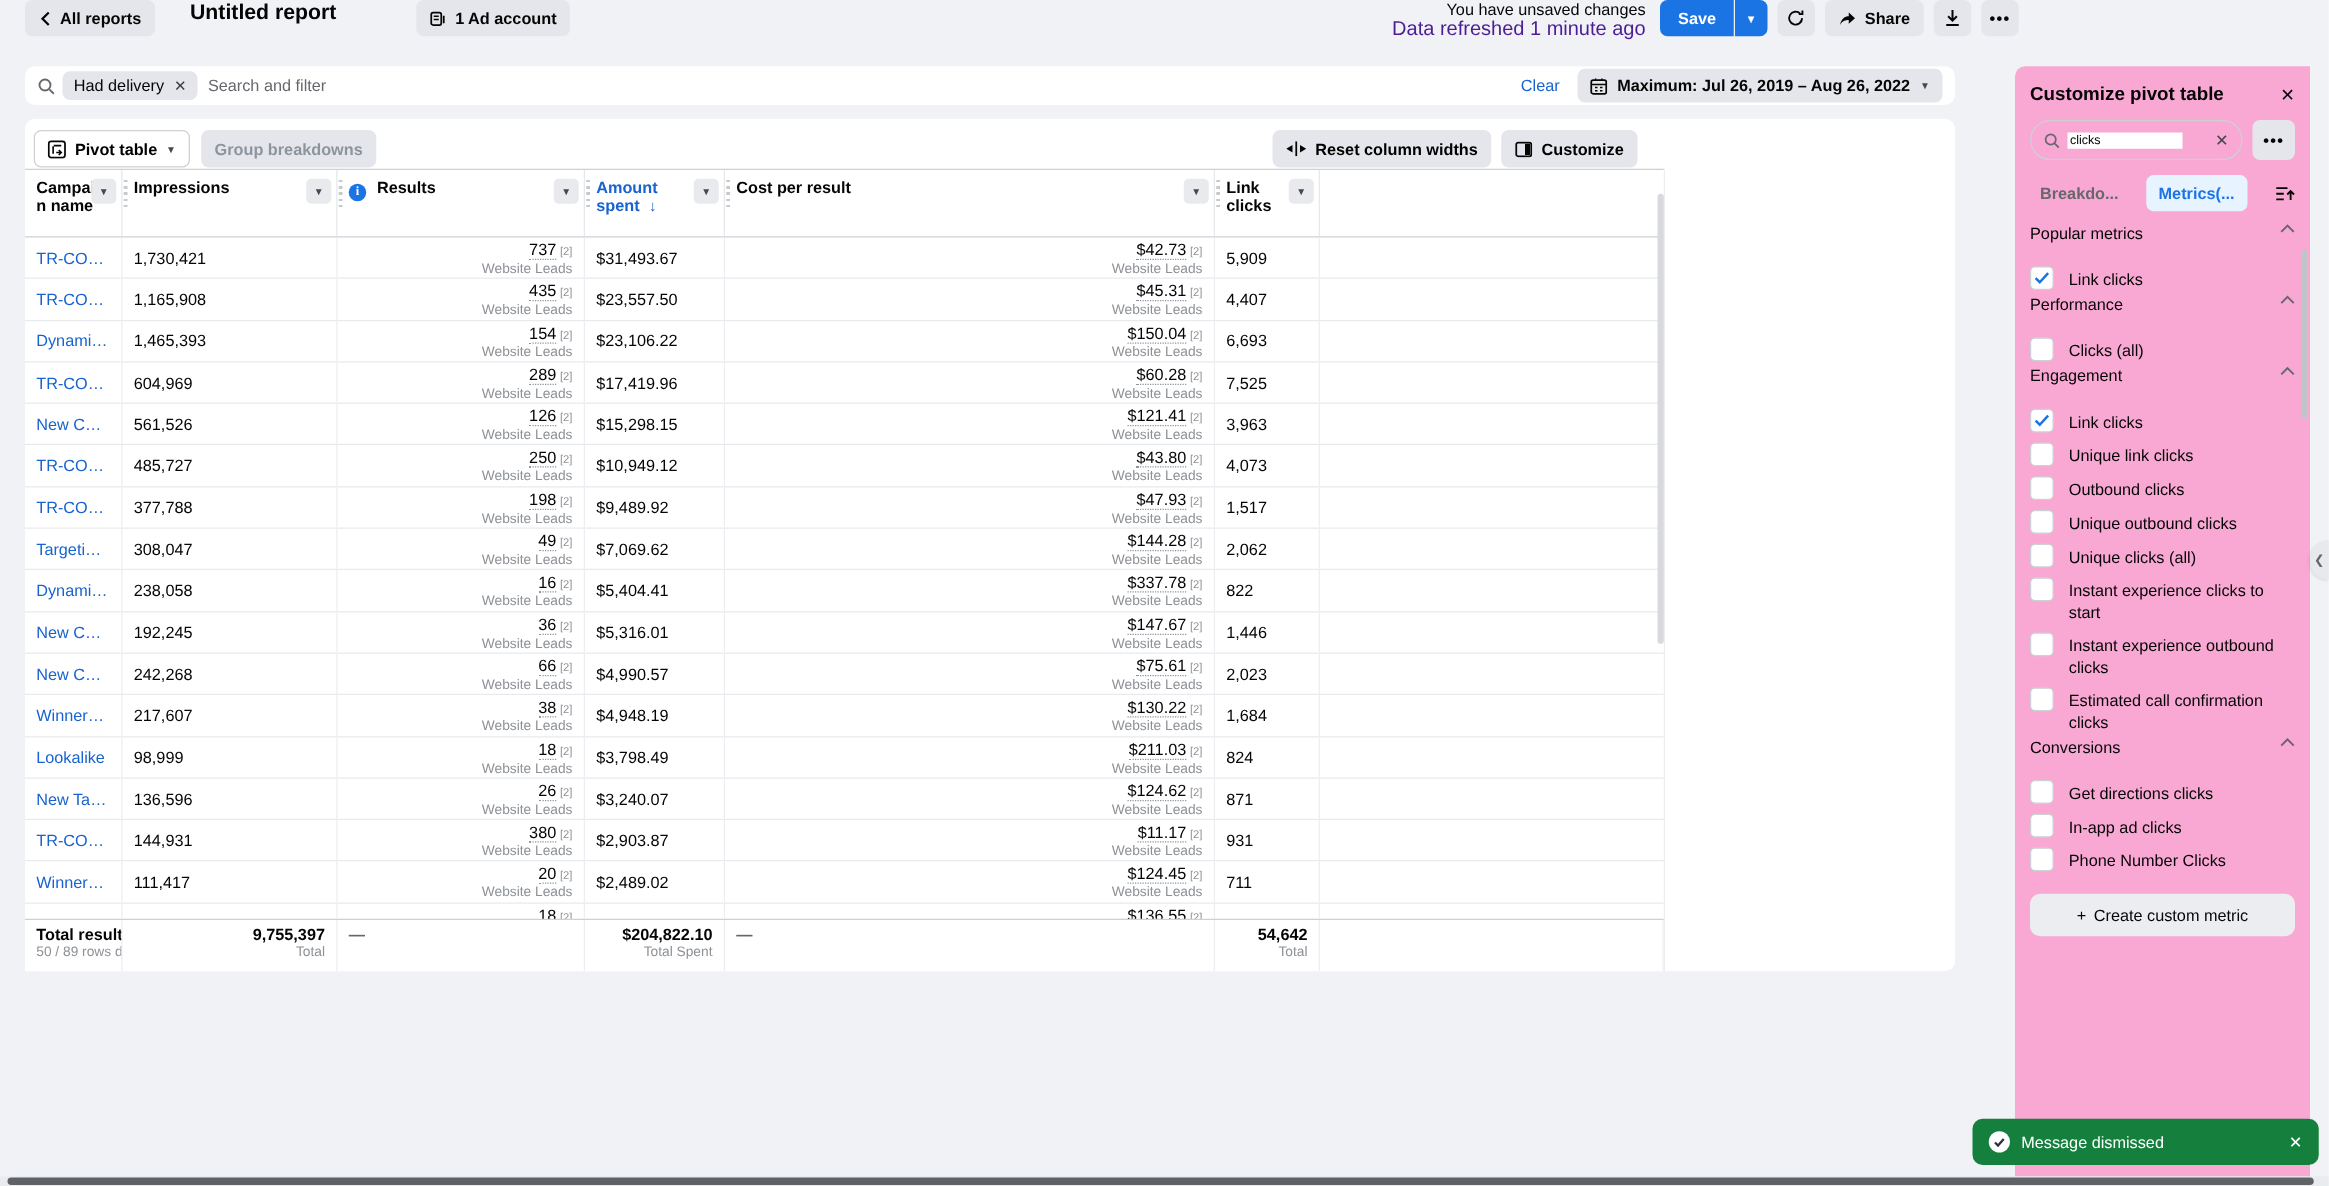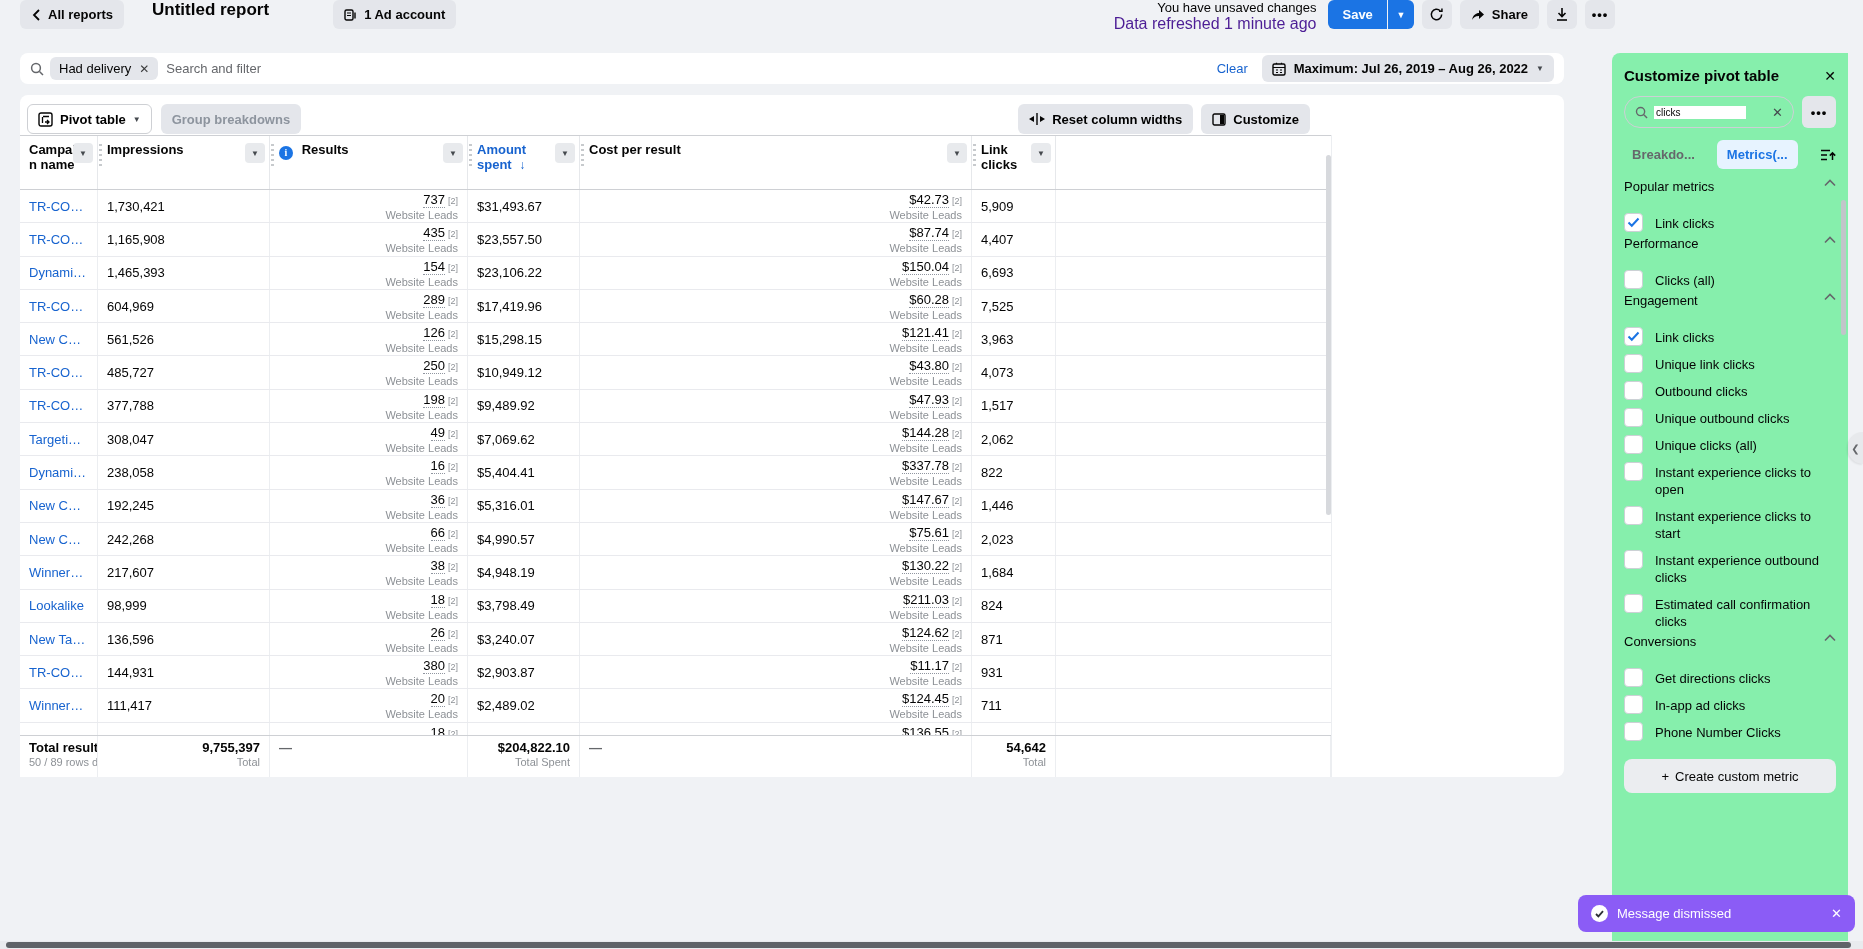--- a/index.html
+++ b/index.html
@@ -79,21 +79,21 @@
   .tfoot{height:42px;border-top:1px solid #ced0d4;background:#fff}
   .tf{border-right:1px solid #eceef1;padding:4px 9px 0 9px;overflow:hidden;white-space:nowrap}
   .tf .big{font-size:13px;font-weight:700;line-height:16px}
   .tf .sml{font-size:11px;color:#8d9196;line-height:13px}
   .tf.r{text-align:right}
   .tf .dash{color:#65676b}
 
   .vscroll{position:absolute;left:1306px;top:60px;width:5px;height:360px;background:#d7d9dd;border-radius:3px}
 
   
-  .panel{position:absolute;left:1612px;top:53px;width:236px;height:896px;background:#86efac;
+  .panel{position:absolute;left:1612px;top:53px;width:236px;height:896px;background:#f9a8d4;
          border-radius:8px 0 0 0;padding:14px 12px}
   .panel-title-row{display:flex;align-items:center;margin-bottom:12px}
   .panel-title{font-size:15px;font-weight:700}
   .xbtn{margin-left:auto;font-size:14px;color:#050505;cursor:pointer}
   .srch-row{display:flex;gap:8px;align-items:center;margin-bottom:12px}
   .srch{flex:1;height:32px;border:1px solid #ccd0d5;border-radius:17px;display:flex;align-items:center;
         gap:6px;padding:0 10px}
   .srch input{border:none;outline:none;width:92px;font-size:10px;font-family:inherit;color:#050505}
   .dots-btn{width:34px;height:32px;background:#e4e6eb;border-radius:6px;display:flex;align-items:center;
             justify-content:center;font-weight:700;letter-spacing:1px;cursor:pointer}
@@ -109,21 +109,21 @@
       display:flex;align-items:center;justify-content:center}
   .create-btn{margin-top:14px;width:100%;height:34px;background:#ebedf0;border:none;border-radius:8px;
               font-size:13px;font-family:inherit;cursor:pointer;color:#050505}
   .panel-scroll{position:absolute;left:1841px;top:200px;width:5px;height:135px;background:#c1c5c9;border-radius:3px}
 
   .edge-handle{position:absolute;left:1848px;top:432px;width:15px;height:32px;background:#e7e9ec;
                border-radius:16px 0 0 16px;display:flex;align-items:center;justify-content:center;
                color:#65676b;font-size:10px;cursor:pointer;box-shadow:-1px 1px 2px rgba(0,0,0,.08)}
 
   
-  .toast{position:absolute;left:1578px;top:895px;width:277px;height:37px;background:#8b5cf6;
+  .toast{position:absolute;left:1578px;top:895px;width:277px;height:37px;background:#15803d;
          border-radius:8px;display:flex;align-items:center;gap:9px;padding:0 13px;color:#fff}
   .toast .msg{font-size:13px}
   .toast .x{margin-left:auto;cursor:pointer;font-size:13px;color:#fff}
   .ckcircle{width:17px;height:17px;border-radius:50%;background:#fff;display:flex;align-items:center;
             justify-content:center}
 
   .hscroll{position:absolute;left:0;top:941px;width:1863px;height:8px;background:#e9ebee}
   .hscroll .thumb{position:absolute;left:6px;top:1px;width:1845px;height:6px;background:#5f6368;border-radius:3px}
 </style>
 </head>
@@ -307,21 +307,21 @@
           <div class="td c-left">
             <span class="link">TR-CONV-...</span>
           </div>
           <div class="td c-left">1,165,908</div>
           <div class="td c-res">
             <div class="rval"><span class="uline">435</span><span class="badge">[2]</span></div>
             <div class="rsub">Website Leads</div>
           </div>
           <div class="td c-left">$23,557.50</div>
           <div class="td c-res">
-            <div class="rval"><span class="uline">$87.74</span><span class="badge">[2]</span></div>
+            <div class="rval"><span class="uline">$45.31</span><span class="badge">[2]</span></div>
             <div class="rsub">Website Leads</div>
           </div>
           <div class="td c-left">4,407</div>
           <div class="td"></div>
         </div>
         <div class="grid trow">
           <div class="td c-left">
             <span class="link">Dynamic ...</span>
           </div>
           <div class="td c-left">1,465,393</div>
@@ -686,24 +686,20 @@
       <div class="mitem">
         <span class="cb"></span>
         <span class="lbl">Unique outbound clicks</span>
       </div>
       <div class="mitem">
         <span class="cb"></span>
         <span class="lbl">Unique clicks (all)</span>
       </div>
       <div class="mitem">
         <span class="cb"></span>
-        <span class="lbl">Instant experience clicks to open</span>
-      </div>
-      <div class="mitem">
-        <span class="cb"></span>
         <span class="lbl">Instant experience clicks to start</span>
       </div>
       <div class="mitem">
         <span class="cb"></span>
         <span class="lbl">Instant experience outbound clicks</span>
       </div>
       <div class="mitem">
         <span class="cb"></span>
         <span class="lbl">Estimated call confirmation clicks</span>
       </div>

